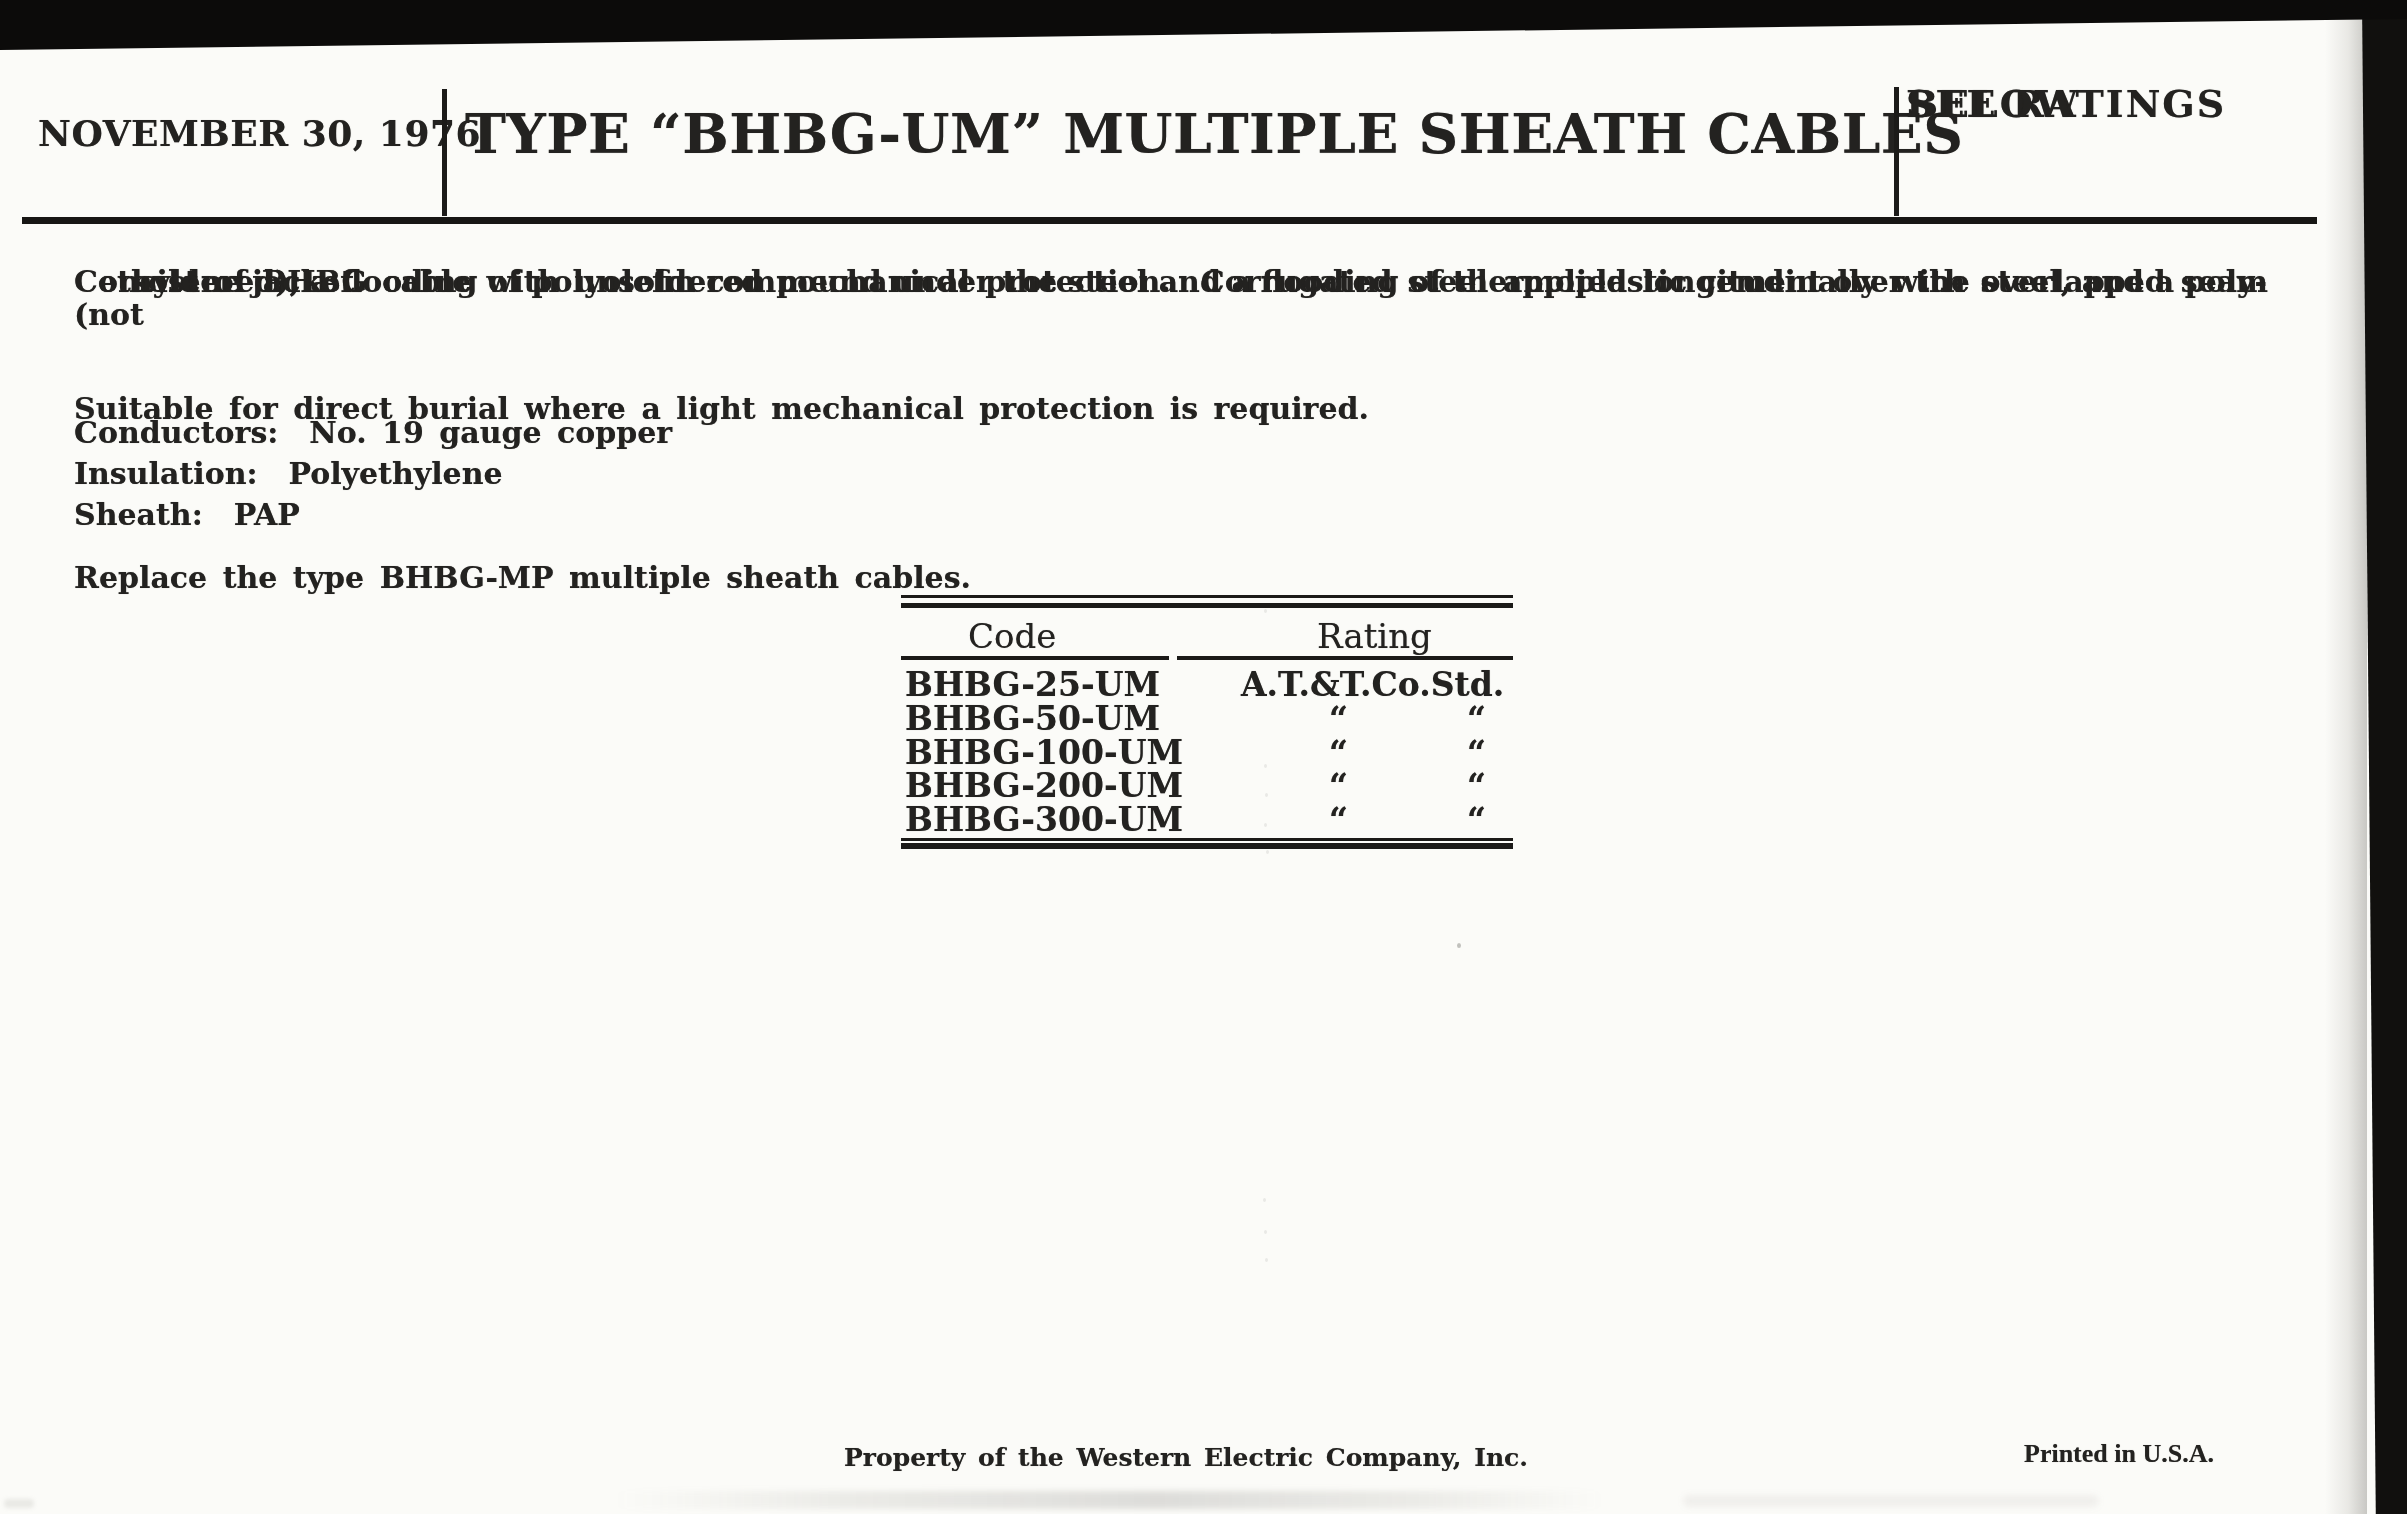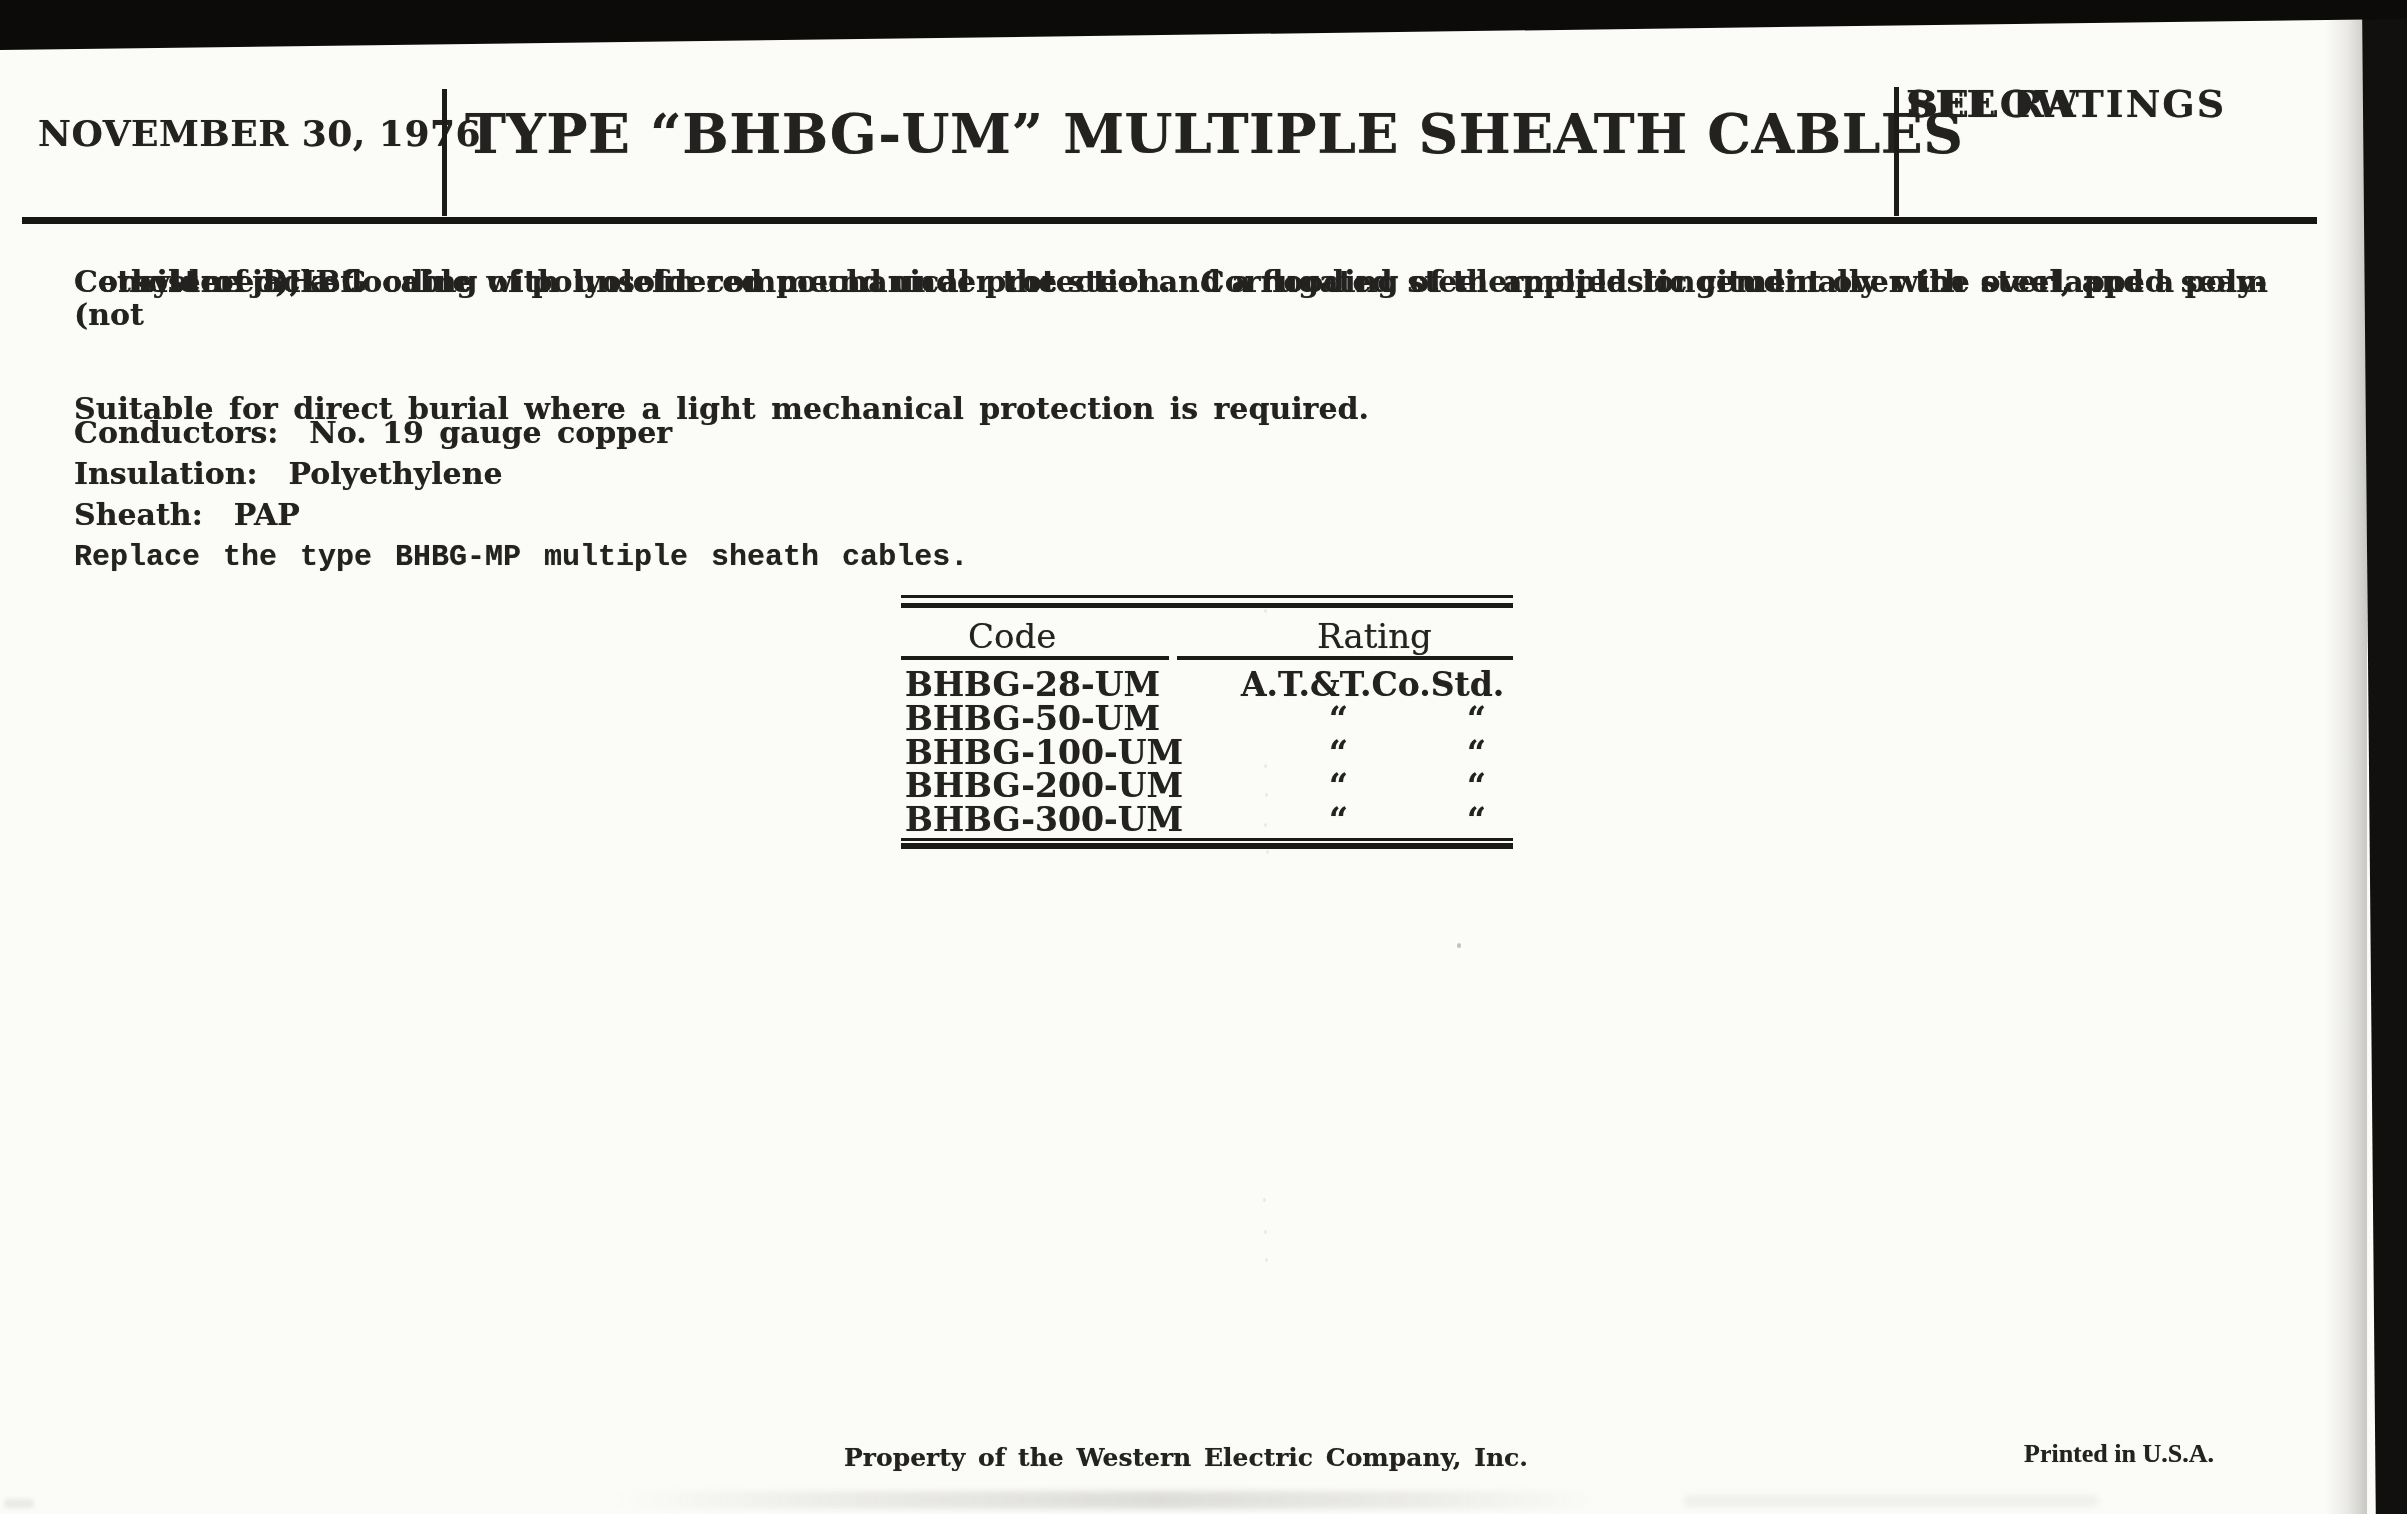--- a/index.html
+++ b/index.html
@@ -29,21 +29,21 @@
   .hrule{left:22px;top:217px;width:2295px;height:7px;background:#171614;}
 
   
   .para{left:74px;top:265px;width:2194px;font-size:30px;font-weight:bold;line-height:33px;}
   .pline{position:static;display:block;}
   .just{text-align:justify;text-align-last:justify;}
   .ind2{margin-left:57px;width:2136px;}
   .ind3{margin-left:24px;}
 
   .item{left:74px;font-size:30px;font-weight:bold;line-height:34px;word-spacing:5px;white-space:nowrap;}
-  .it1{top:392px;} .it2{top:416px;} .it3{top:457px;} .it4{top:498px;} .it5{top:540px;font-family:Liberation Mono, monospace;}
+  .it1{top:392px;} .it2{top:416px;} .it3{top:457px;} .it4{top:498px;} .it5{top:561px;}
 
   
   .rtable{left:853px;top:595px;width:612px;height:255px;margin-left:48px;}
   .tr-line{left:0;background:#1b1a18;}
   .rt-thin{top:0;width:612px;height:3px;}
   .rt-thick{top:8px;width:612px;height:5px;}
   .rm-left{top:61px;width:268px;height:4px;}
   .rm-right{top:61px;left:276px;width:336px;height:4px;}
   .rb-thin{top:243px;width:612px;height:3px;}
   .rb-thick{top:248px;width:612px;height:6px;}
@@ -100,21 +100,21 @@
 
   <div class="rtable">
     <div class="tr-line rt-thin"></div>
     <div class="tr-line rt-thick"></div>
     <div class="th th-code ink">Code</div>
     <div class="th th-rating ink">Rating</div>
     <div class="tr-line rm-left"></div>
     <div class="tr-line rm-right"></div>
 
     <div class="trow r0">
-      <span class="tcode ink">BHBG-28-UM</span>
+      <span class="tcode ink">BHBG-25-UM</span>
       <span class="trating ink">A.T.&amp;T.Co.Std.</span>
     </div>
     <div class="trow r1">
       <span class="tcode ink">BHBG-50-UM</span>
       <span class="ditto1 ink">“</span>
       <span class="ditto2 ink">“</span>
     </div>
     <div class="trow r2">
       <span class="tcode ink">BHBG-100-UM</span>
       <span class="ditto1 ink">“</span>

